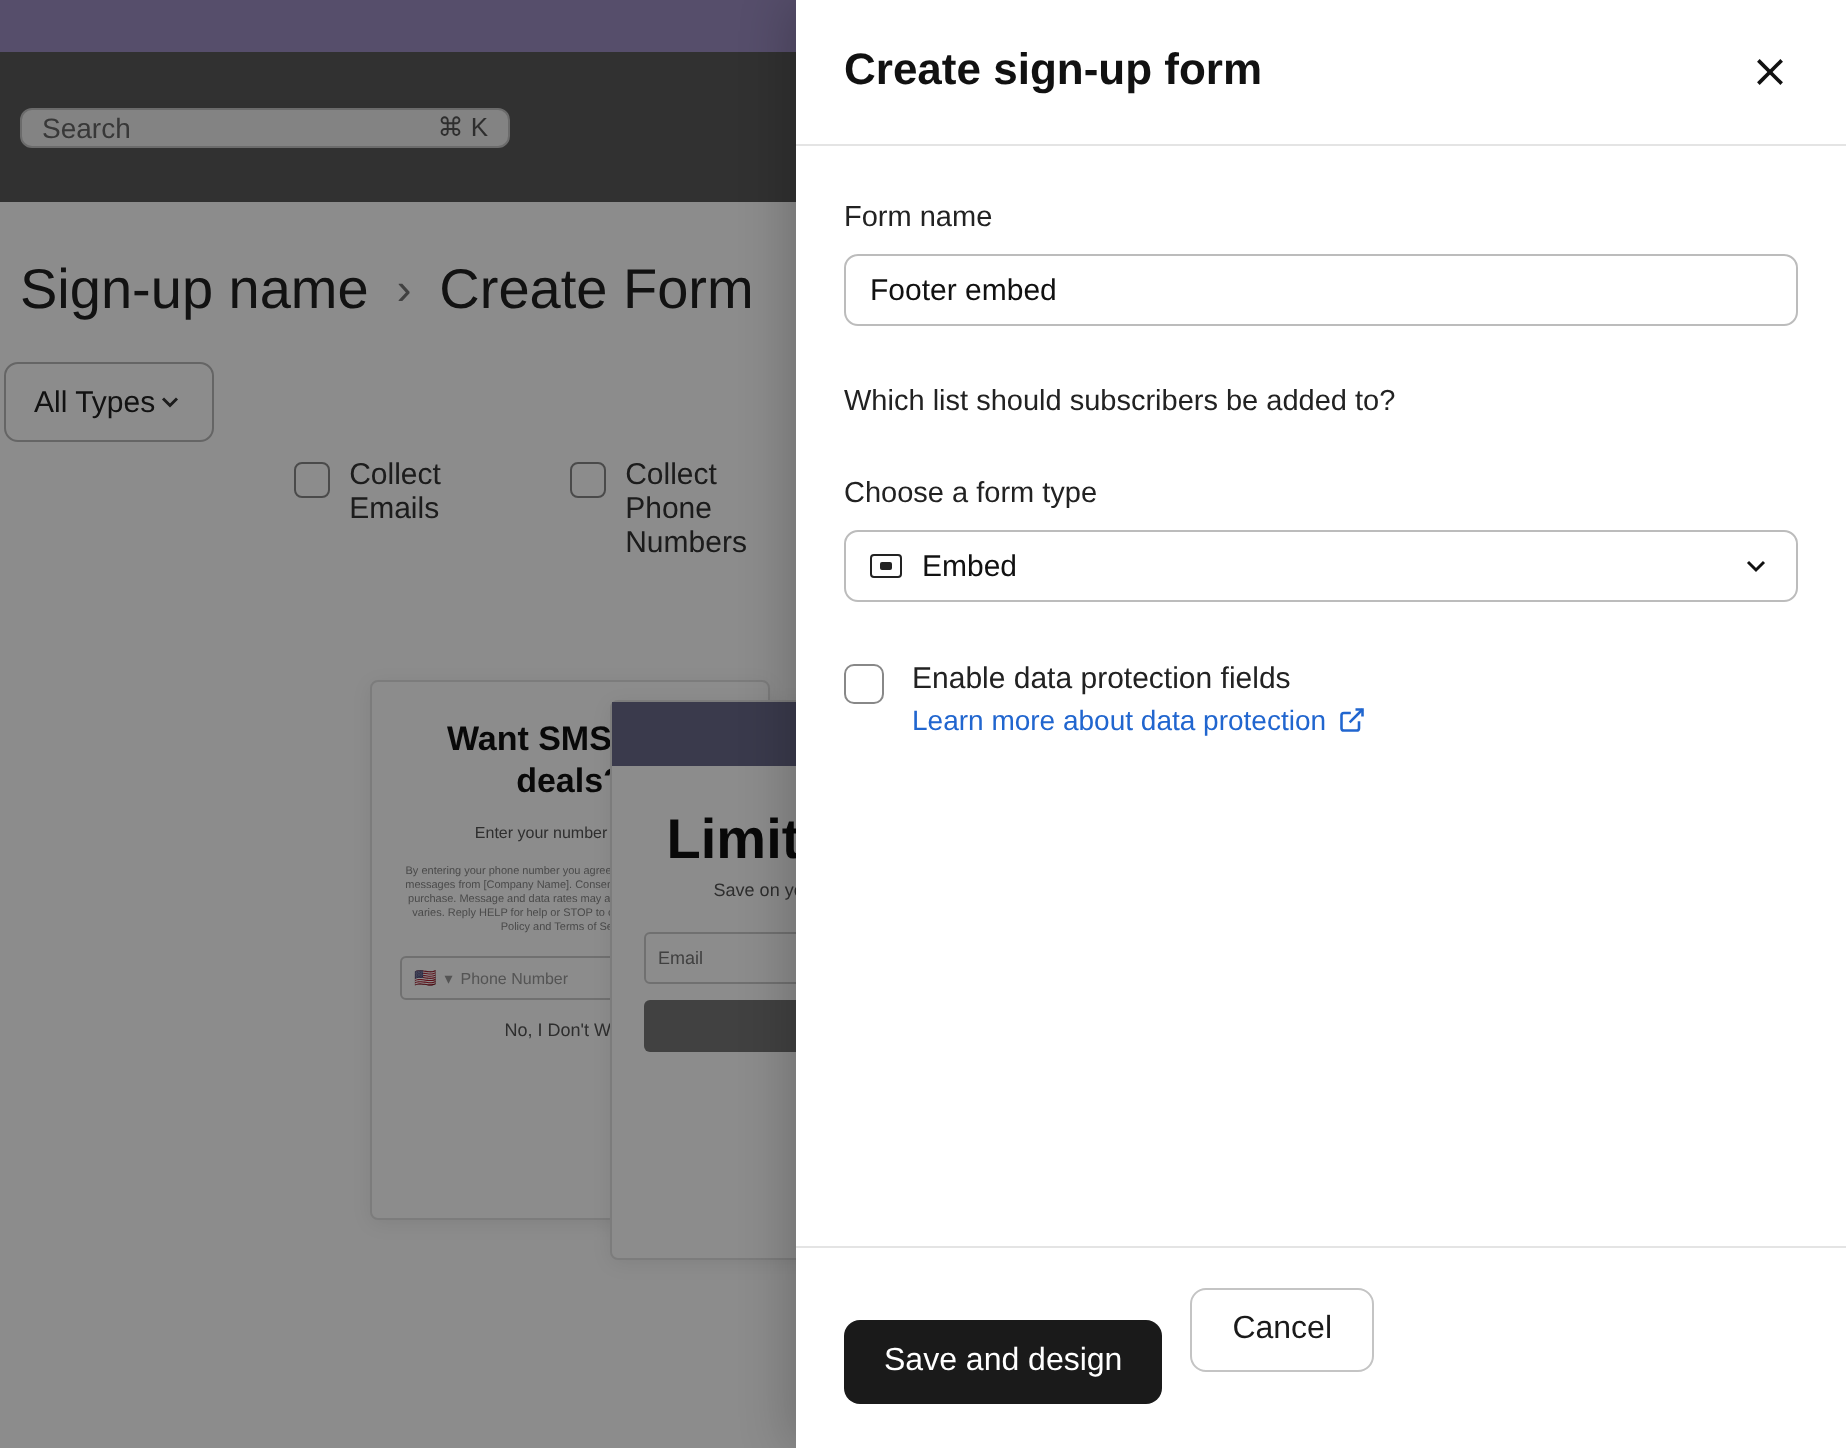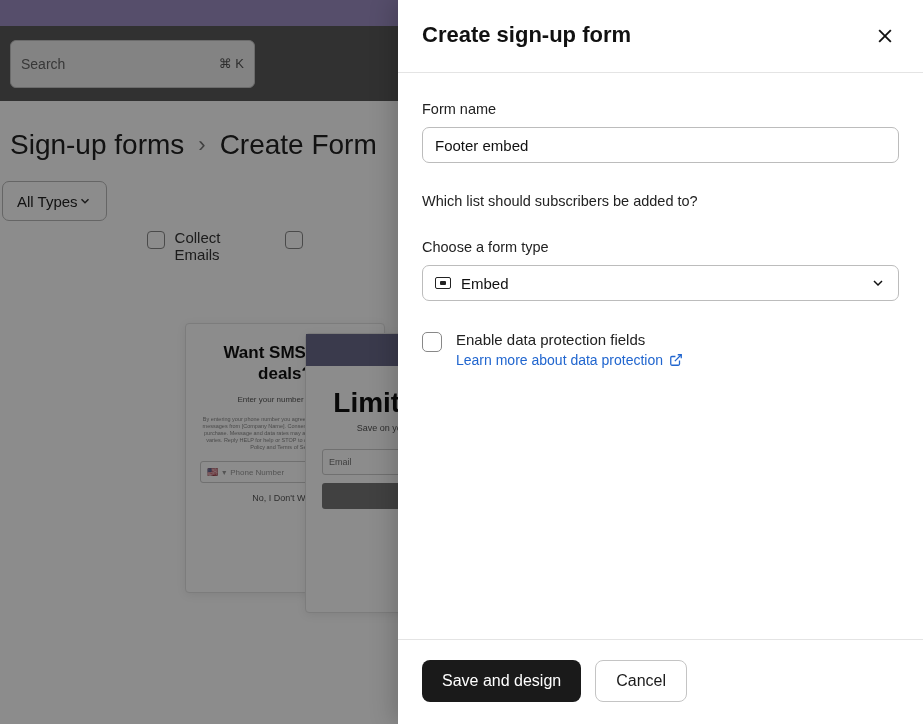--- a/index.html
+++ b/index.html
@@ -5,21 +5,21 @@
   * { box-sizing: border-box; margin: 0; padding: 0; }
   html, body { width: 923px; height: 724px; overflow: hidden; font-family: -apple-system, BlinkMacSystemFont, "Segoe UI", Helvetica, Arial, sans-serif; color: #111; }
   body { position: relative; }
 
   
   .bg { position: absolute; inset: 0; background: #fff; }
   .overlay-dim { position: absolute; inset: 0; background: rgba(0,0,0,0.45); }
 
   .banner { height: 26px; background: #9d8fc4; display:flex; align-items:center; justify-content:center; font-size:13px; font-weight:600; color:#222; }
   .topbar { height: 75px; background: #595959; display:flex; align-items:center; padding: 0 10px; }
-  .search-box { width: 245px; height: 48px; background: #efefef; border:1px solid #c4c4c4; border-radius: 6px; display:flex; align-items:center; justify-content:space-between; padding: 0 10px; color:#333; font-size:14px; }
+  .search-box { width: 245px; height: 20px; background: #efefef; border:1px solid #c4c4c4; border-radius: 6px; display:flex; align-items:center; justify-content:space-between; padding: 0 10px; color:#333; font-size:14px; }
   .kbd { font-size:13px; color:#555; }
 
   .breadcrumb { display:flex; align-items:center; gap: 14px; font-size: 28px; padding: 28px 10px 20px 10px; color:#222; }
   .chev { color:#777; font-size: 22px; }
 
   .filters-row { display:flex; align-items:flex-start; gap: 40px; padding: 0 0 0 0; }
   .all-types { margin-left: 2px; height: 40px; padding: 0 14px; border:1px solid #b8b8b8; border-radius:7px; display:flex; align-items:center; font-size:15px; font-weight:500; color:#222; background:#fff; }
   .chev-down { width:14px; height:14px; }
   .chk-col { display:flex; gap:10px; align-items:flex-start; font-size:15px; color:#333;margin-top:48px; }
   .chkbox { width:18px; height:18px; border:1.5px solid #888; border-radius:4px; margin-top:2px; flex: none; }
@@ -57,58 +57,59 @@
   .embed-icon::before { content:""; width:6px; height:4px; background:#222; border-radius:1px; }
 
   .data-prot { display:flex; gap:14px; align-items:flex-start; }
   .dp-check { width:20px; height:20px; border:1.5px solid #888; border-radius:5px; margin-top:1px; flex:none; cursor:pointer; }
   .dp-text { display:flex; flex-direction:column; gap:4px; }
   .dp-title { font-size:15px; color:#222; }
   .learn-link { font-size:14px; color:#2166cf; display:inline-flex; align-items:center; gap:6px; cursor:pointer; }
   .ext-icon { width:14px; height:14px; }
 
   .modal-footer { padding: 20px 24px 22px; display:flex; gap:14px; }
-  .btn-primary { background:#1a1a1a; color:#fff; border:none; border-radius:8px; height:42px; padding:0 20px; font-size:16px; font-weight:500; cursor:pointer; }
+  .btn-primary { background:#1a1a1a; color:#fff; border:none; border-radius:8px; height:42px; padding:0 20px; font-size:16px; font-weight:500; cursor:pointer;margin-top:16px; }
   .btn-secondary { background:#fff; color:#1a1a1a; border:1px solid #c4c4c4; border-radius:8px; height:42px; padding:0 20px; font-size:16px; font-weight:500; cursor:pointer; }
 
   svg { display:block; }
 </style>
 </head>
 <body>
 
 <div class="bg">
   <div class="banner">
     <span>You're in Sandbox</span>
   </div>
   <div class="topbar">
     <div class="search-box">
       <span style="color:#666;">Search</span>
       <span class="kbd">⌘ K</span>
     </div>
   </div>
 
   <div class="breadcrumb">
-    <span>Sign-up forms</span>
+    <span>Sign-up name</span>
     <span class="chev">›</span>
     <span>Create Form</span>
   </div>
 
   <div class="filters-row">
     <div class="all-types">
       <span>All Types</span>
       <svg class="chev-down" viewBox="0 0 24 24" fill="none" stroke="#333" stroke-width="2.5">
           <polyline points="6 9 12 15 18 9"></polyline>
         </svg>
     </div>
     <div class="chk-col">
       <div class="chkbox"></div>
       <div style="max-width:70px">Collect Emails</div>
     </div>
     <div class="chk-col">
       <div class="chkbox"></div>
+      <div style="max-width:90px">Collect Phone Numbers</div>
     </div>
   </div>
 
   <div class="bg-cards">
     <div class="card sms">
       <h3>Want SMS-only deals?</h3>
       <div class="sub">Enter your number to get $</div>
       <div class="fine">By entering your phone number you agree to receive marketing text messages from [Company Name]. Consent is not a condition of any purchase. Message and data rates may apply. Message frequency varies. Reply HELP for help or STOP to cancel. View our Privacy Policy and Terms of Service.</div>
       <div class="phone">
         <span class="flag">🇺🇸</span>

